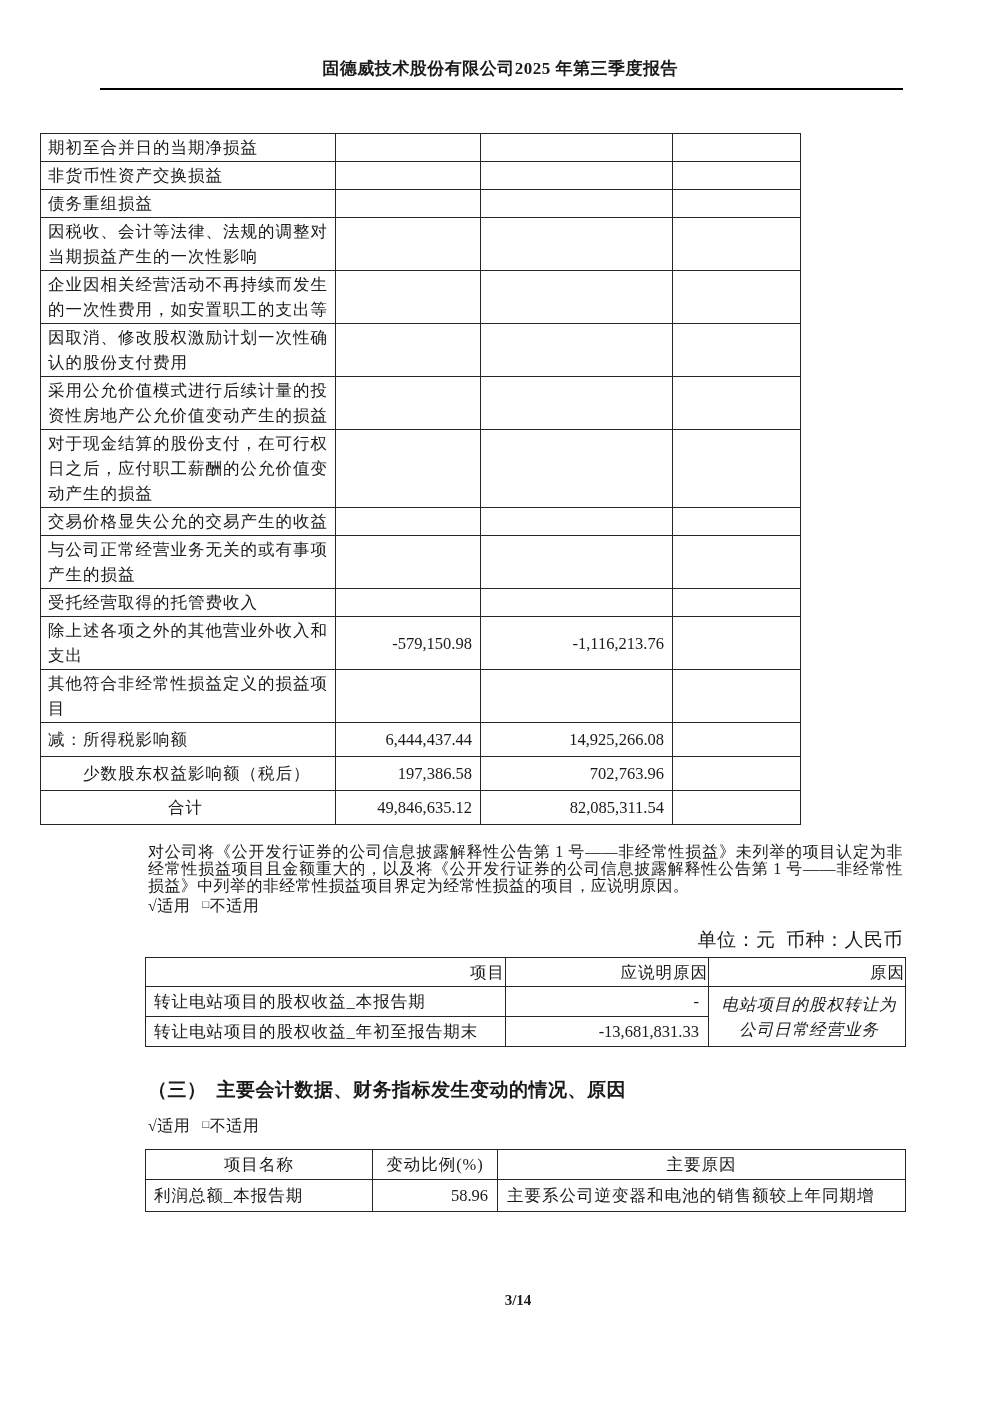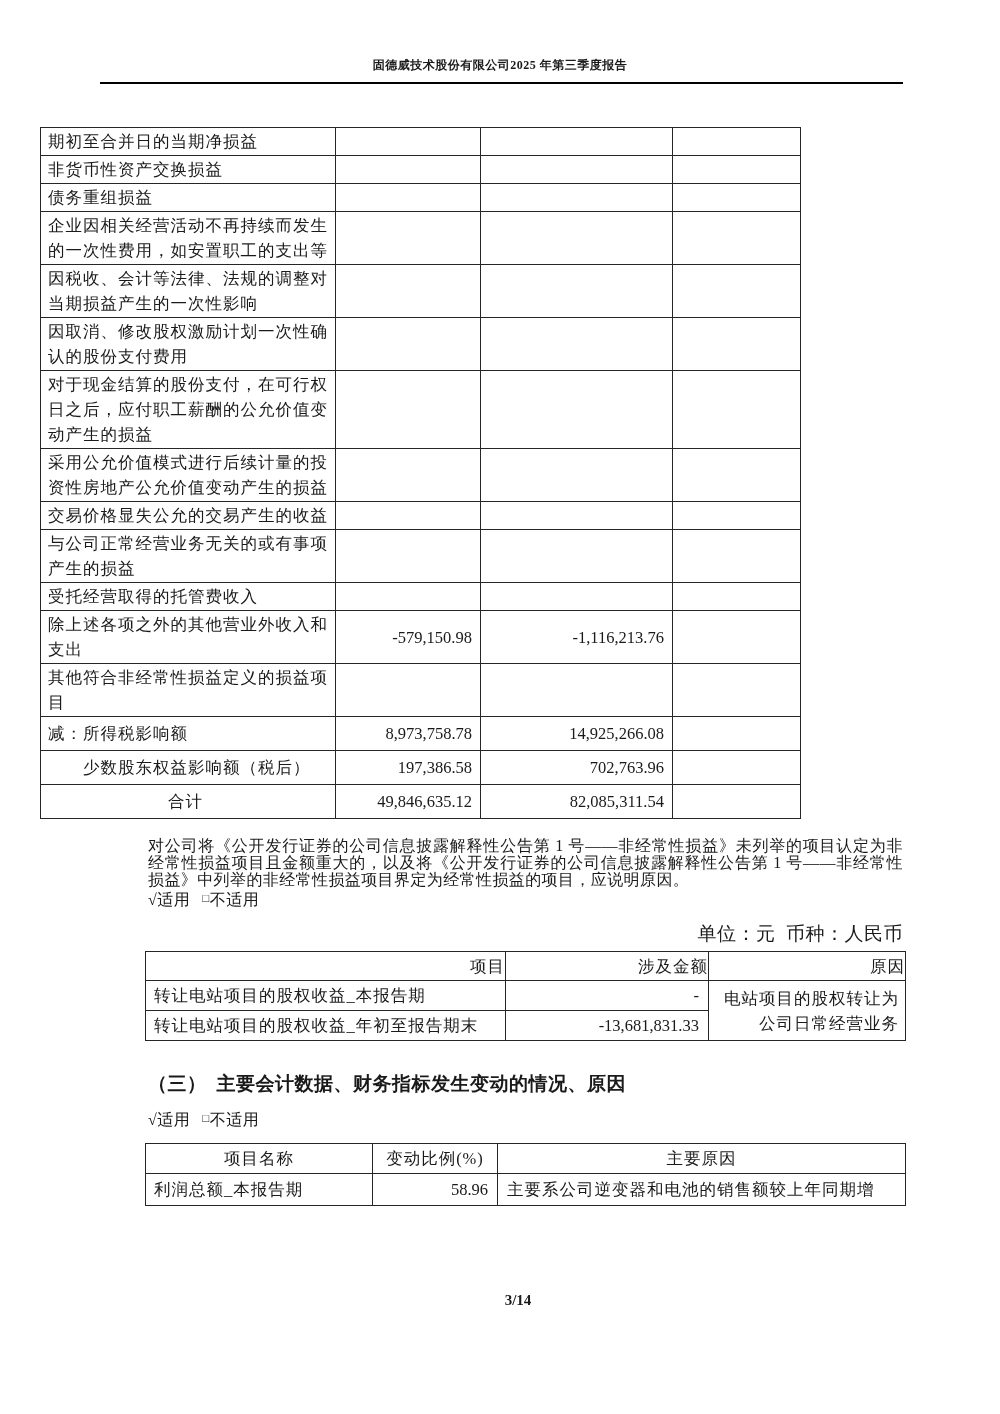--- a/index.html
+++ b/index.html
@@ -12,21 +12,21 @@
     background: #ffffff;
     color: #1a1a1a;
     font-family: "Liberation Serif", "DejaVu Serif", serif;
     overflow: hidden;
   }
   
   .doc-title {
     padding-top: 57px;
     text-align: center;
     font-weight: bold;
-    font-size: 12px;
+    font-size: 17px;
     letter-spacing: 0.5px;
   }
   .header-rule {
     margin: 8px 97px 0 100px;
     border: 0;
     border-top: 2px solid #000;
     height: 0;
   }
   
   table {
@@ -80,21 +80,21 @@
     text-align: right;
     font-size: 19px;
     letter-spacing: 0.5px;
     white-space: pre;
   }
   
   .t-reason { margin-top: 4px; }
   .t-reason td.hdr { text-align: right; height: 29px; margin-top: 12px; }
   .t-reason td.item { text-align: left; padding-left: 8px; height: 30px; }
   .t-reason td.amount { text-align: right; padding-right: 9px; letter-spacing: 0; }
-  .t-reason td.reason { text-align: right; padding: 2px 6px 2px 10px; }
+  .t-reason td.reason { text-align: center; padding: 2px 6px 2px 10px; font-style: italic; }
   
   .section-h {
     margin: 30px 0 0 148px;
     font-size: 19px;
     font-weight: bold;
     letter-spacing: 0.5px;
   }
   .section-h .sec-no { margin-right: 10px; }
   .applicability.second { margin-top: 13px; }
   
@@ -144,45 +144,45 @@
         <td class="num"></td>
         <td class="num"></td>
       </tr>
       <tr>
         <td class="lbl">债务重组损益</td>
         <td class="num"></td>
         <td class="num"></td>
         <td class="num"></td>
       </tr>
       <tr>
+        <td class="lbl">因税收、会计等法律、法规的调整对当期损益产生的一次性影响</td>
+        <td class="num"></td>
+        <td class="num"></td>
+        <td class="num"></td>
+      </tr>
+      <tr>
         <td class="lbl">企业因相关经营活动不再持续而发生的一次性费用，如安置职工的支出等</td>
         <td class="num"></td>
         <td class="num"></td>
         <td class="num"></td>
       </tr>
       <tr>
-        <td class="lbl">因税收、会计等法律、法规的调整对当期损益产生的一次性影响</td>
-        <td class="num"></td>
-        <td class="num"></td>
-        <td class="num"></td>
-      </tr>
-      <tr>
         <td class="lbl">因取消、修改股权激励计划一次性确认的股份支付费用</td>
         <td class="num"></td>
         <td class="num"></td>
         <td class="num"></td>
       </tr>
       <tr>
+        <td class="lbl">采用公允价值模式进行后续计量的投资性房地产公允价值变动产生的损益</td>
+        <td class="num"></td>
+        <td class="num"></td>
+        <td class="num"></td>
+      </tr>
+      <tr>
         <td class="lbl">对于现金结算的股份支付，在可行权日之后，应付职工薪酬的公允价值变动产生的损益</td>
-        <td class="num"></td>
-        <td class="num"></td>
-        <td class="num"></td>
-      </tr>
-      <tr>
-        <td class="lbl">采用公允价值模式进行后续计量的投资性房地产公允价值变动产生的损益</td>
         <td class="num"></td>
         <td class="num"></td>
         <td class="num"></td>
       </tr>
       <tr>
         <td class="lbl">交易价格显失公允的交易产生的收益</td>
         <td class="num"></td>
         <td class="num"></td>
         <td class="num"></td>
       </tr>
@@ -205,21 +205,21 @@
         <td class="num"></td>
       </tr>
       <tr>
         <td class="lbl">其他符合非经常性损益定义的损益项目</td>
         <td class="num"></td>
         <td class="num"></td>
         <td class="num"></td>
       </tr>
       <tr class="tall">
         <td class="lbl">减：所得税影响额</td>
-        <td class="num">8,973,758.78</td>
+        <td class="num">6,444,437.44</td>
         <td class="num">14,925,266.08</td>
         <td class="num"></td>
       </tr>
       <tr class="tall">
         <td class="lbl indent">少数股东权益影响额（税后）</td>
         <td class="num">197,386.58</td>
         <td class="num">702,763.96</td>
         <td class="num"></td>
       </tr>
       <tr class="tall">
@@ -241,21 +241,21 @@
 
   <table class="t-reason">
     <colgroup>
         <col style="width:360px">
         <col style="width:203px">
         <col style="width:197px">
       </colgroup>
     <tbody>
       <tr>
         <td class="hdr">项目</td>
-        <td class="hdr">涉及金额</td>
+        <td class="hdr">应说明原因</td>
         <td class="hdr">原因</td>
       </tr>
       <tr>
         <td class="item">转让电站项目的股权收益_本报告期</td>
         <td class="amount">-</td>
         <td class="reason" rowspan="2">电站项目的股权转让为公司日常经营业务</td>
       </tr>
       <tr>
         <td class="item">转让电站项目的股权收益_年初至报告期末</td>
         <td class="amount">-13,681,831.33</td>

